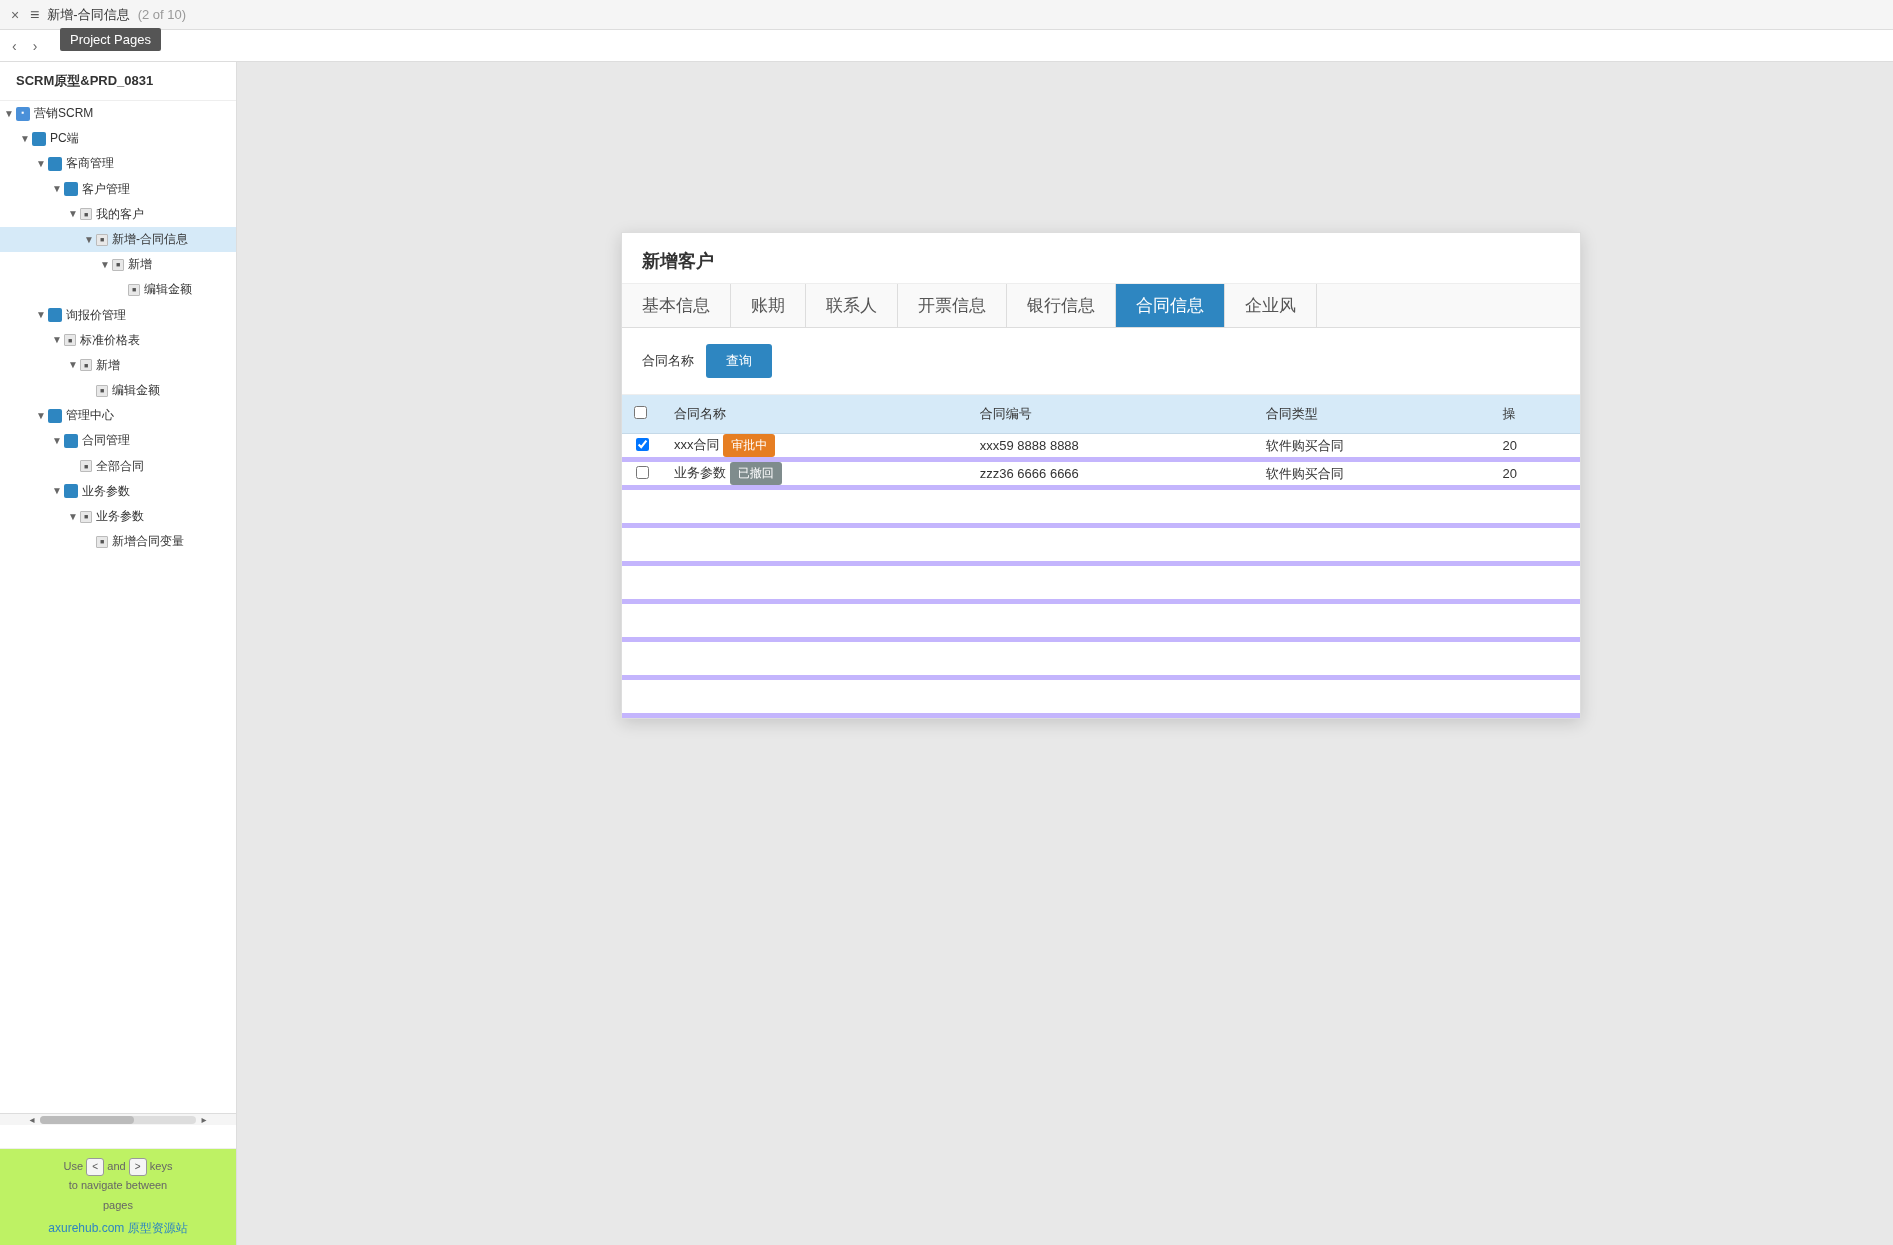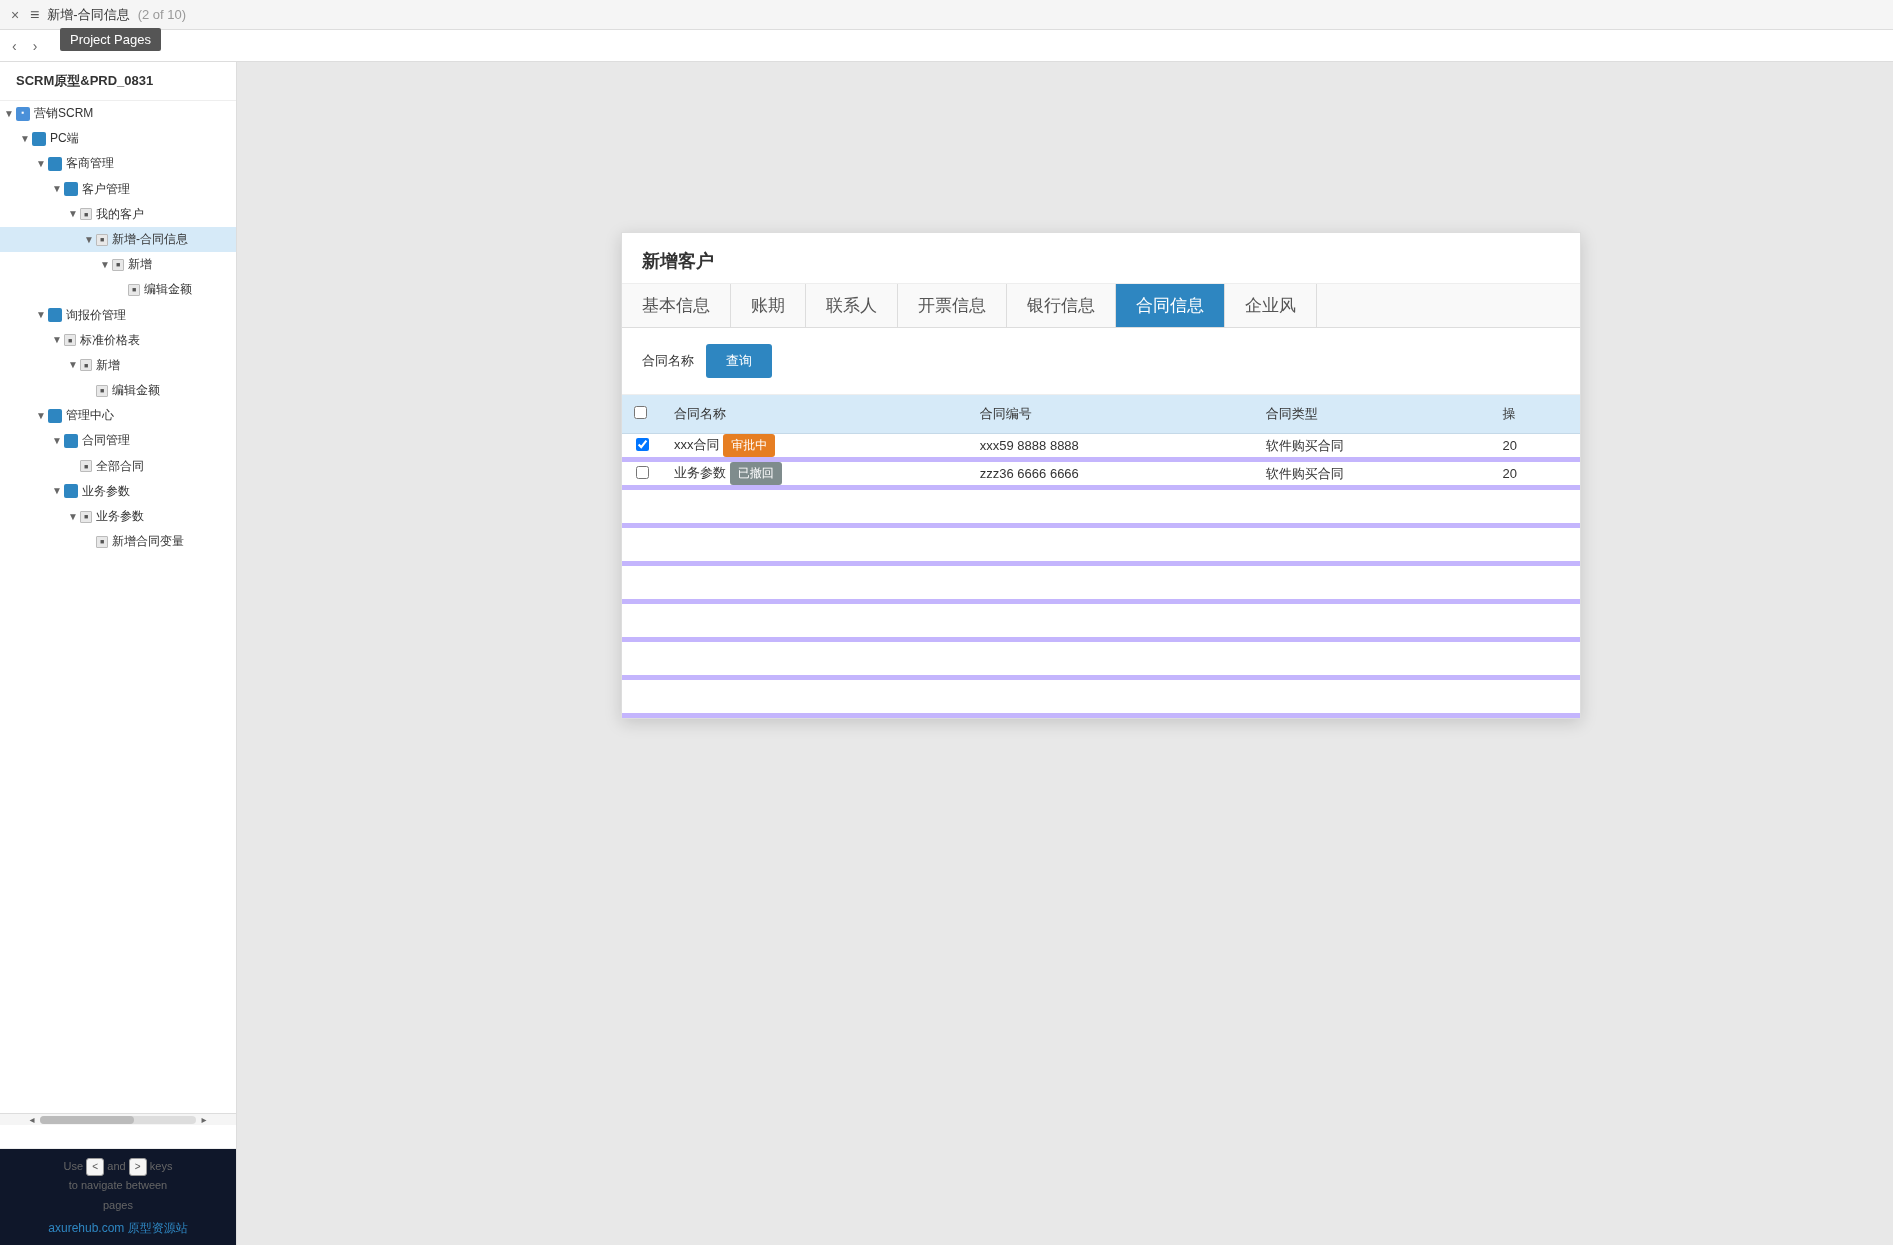--- a/index.html
+++ b/index.html
@@ -125,21 +125,21 @@
       cursor: pointer;
     }
 
     
     .sidebar-bottom {
       position: absolute;
       bottom: 0;
       left: 0;
       right: 0;
       padding: 8px;
-      background: #0f172a;
+      background: #bef264;
       border-top: 1px solid #eee;
     }
     .sidebar-bottom .use-keys {
       font-size: 11px;
       color: #666;
       text-align: center;
       line-height: 1.8;
     }
     .key-badge {
       display: inline-flex;

